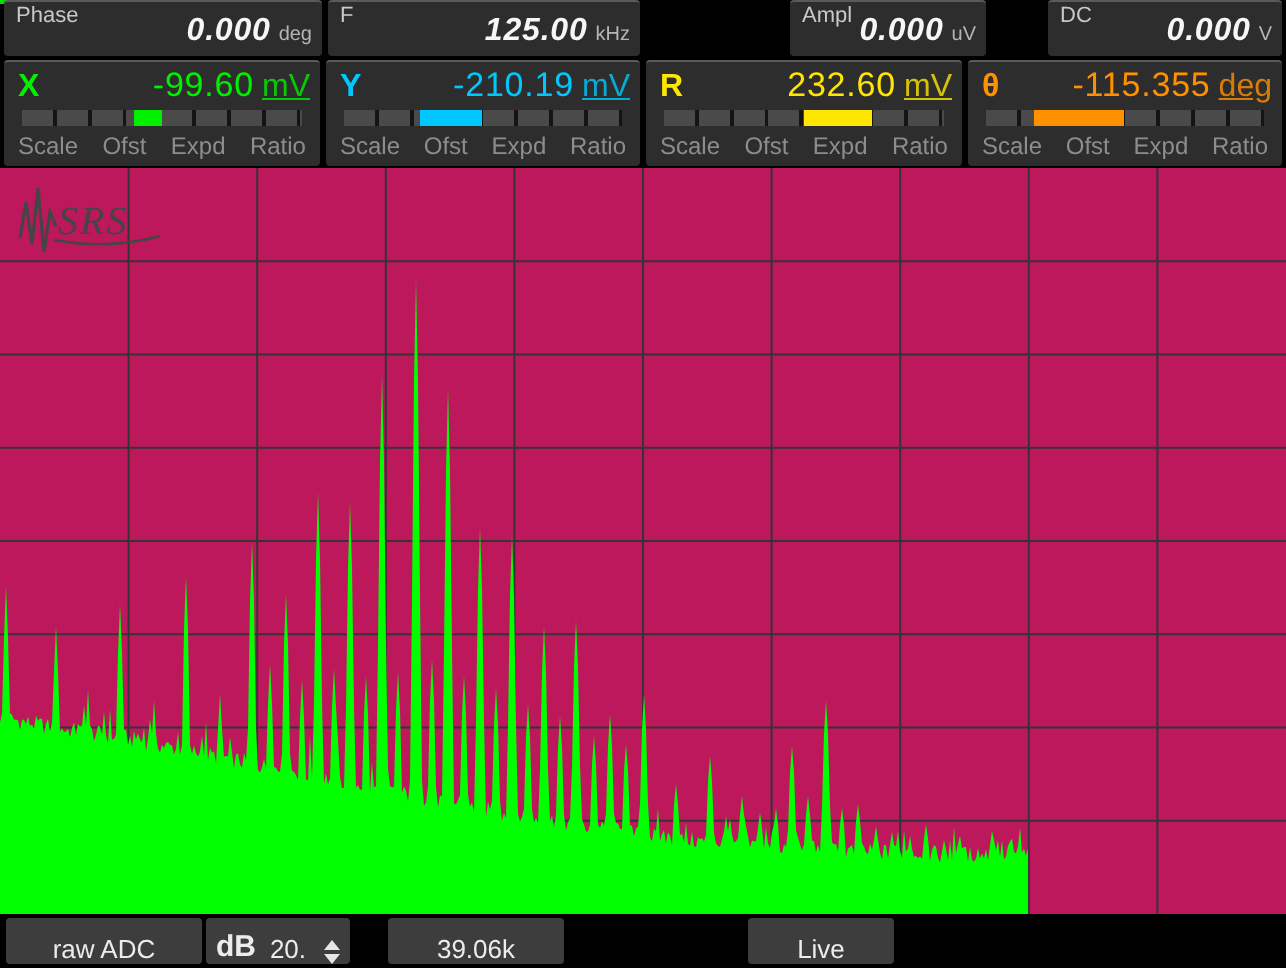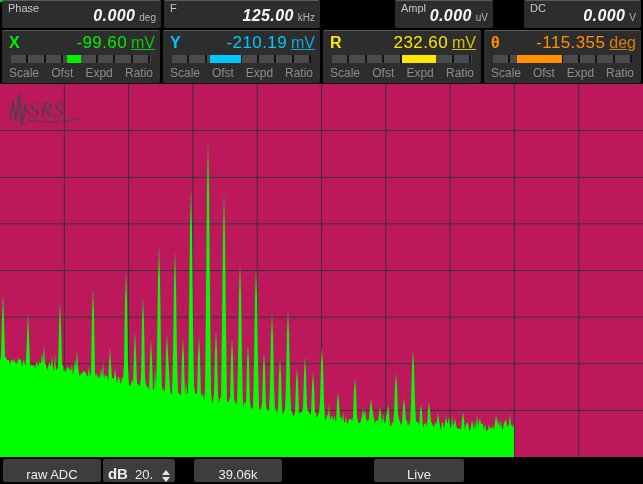--- a/index.html
+++ b/index.html
@@ -28,21 +28,21 @@
   .softkeys{position:absolute;left:7px;right:7px;bottom:3px;display:flex;justify-content:space-between;
             font-size:12px;color:#8d8d8d;}
   .softkeys span{cursor:default;}
   
   .plot{position:absolute;left:0;top:84px;width:643px;height:373px;background:#be185d;}
   
   .bbar{position:absolute;left:0;top:457px;width:643px;height:27px;background:#000;}
   .bbtn{position:absolute;top:2px;height:23px;background:#3d3d3d;color:#ececec;font-size:13px;
         display:flex;align-items:flex-end;justify-content:center;border-radius:2px;box-sizing:border-box;}
   #bb0{left:3px;width:98px}#bb1{left:103px;width:72px;gap:7px}#bb2{left:194px;width:88px}
-  #bb3{left:283px;width:87px}#bb4{left:374px;width:90px}
+  #bb3{left:283px;width:87px}#bb4{left:374px;width:73px}
   .db-lbl{font-size:15px;font-weight:bold;}
   .spinner{display:flex;flex-direction:column;gap:2px;margin-left:2px;}
   .tri-up{width:0;height:0;border-left:4px solid transparent;border-right:4px solid transparent;
           border-bottom:5px solid #e6e6e6;}
   .tri-down{width:0;height:0;border-left:4px solid transparent;border-right:4px solid transparent;
             border-top:5px solid #e6e6e6;}
   .notch{position:absolute;left:0;top:0;width:10px;height:2px;background:#00dd00;}
 </style>
 </head>
 <body>

